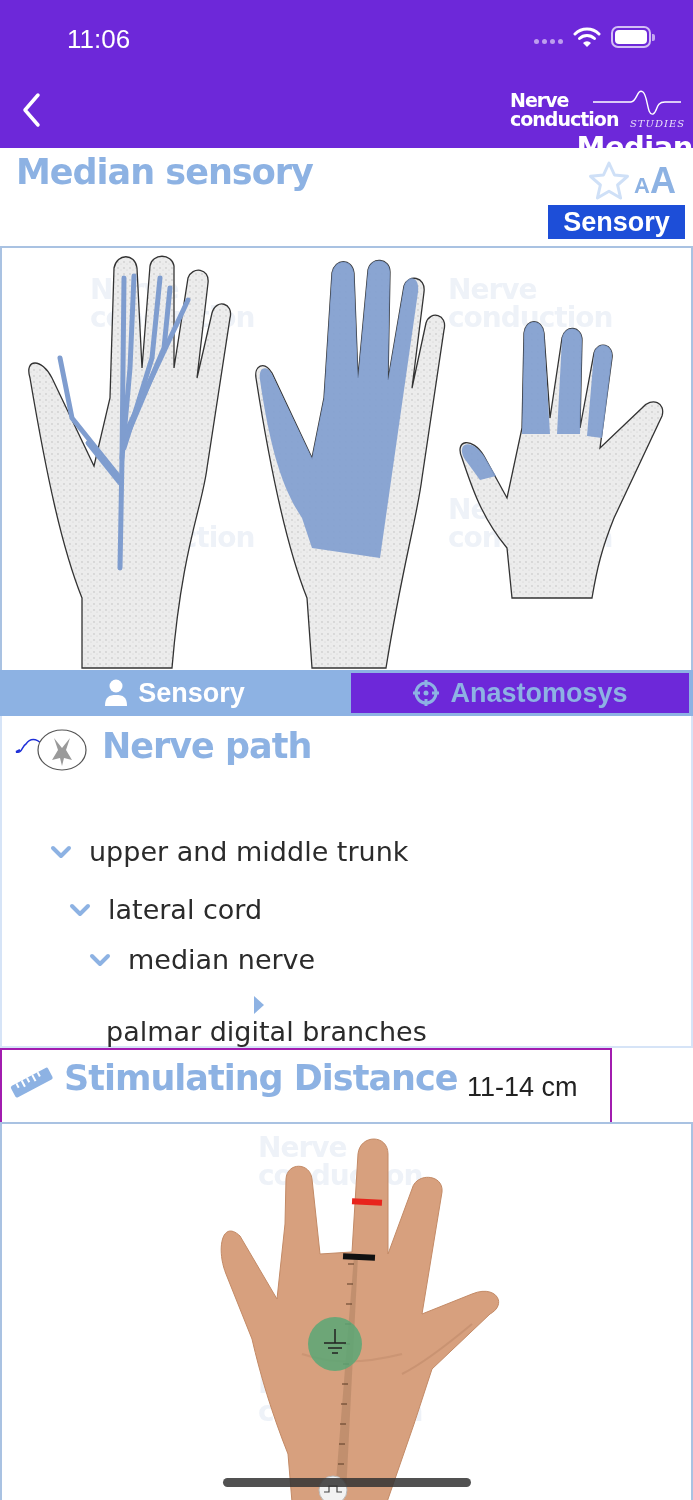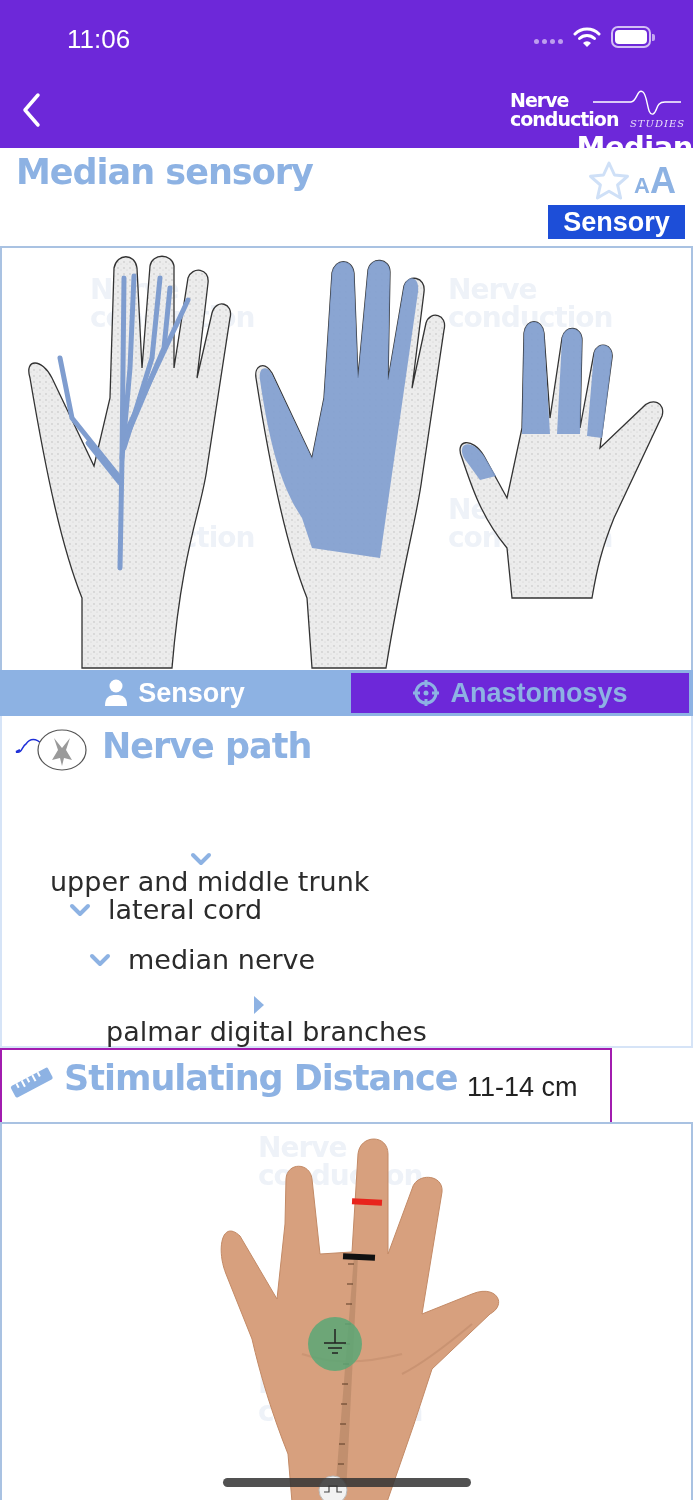--- a/index.html
+++ b/index.html
@@ -163,21 +163,21 @@
 
 <div class="path-panel">
   <svg width="80" height="50" viewBox="0 0 80 50" style="position:absolute;left:12px;top:8px;">
     <path d="M2 28 C8 30 8 22 12 20 C16 14 22 14 28 20" stroke="#1e2fd8" stroke-width="1.5" fill="none"></path>
     <path d="M2 28 L6 26" stroke="#1e2fd8" stroke-width="2"></path>
     <ellipse cx="48" cy="26" rx="24" ry="20" stroke="#555" stroke-width="1.2" fill="#fff"></ellipse>
     <path d="M40 14 L44 26 L38 36 L46 34 L48 42 L50 34 L58 36 L52 26 L56 14 L48 24 Z" fill="#9a9a9a"></path>
   </svg>
   <div class="section-h" style="left:100px;top:10px;">Nerve path</div>
 
-  <div class="tree-item" style="left:48px;top:136px;flex-direction:column;">
+  <div class="tree-item" style="left:48px;top:120px;">
     <span class="chev">
         <svg width="22" height="14" viewBox="0 0 22 14">
           <path d="M3 3 L11 11 L19 3" stroke="#8db2e3" stroke-width="4" fill="none" stroke-linecap="round" stroke-linejoin="round"></path>
         </svg>
       </span>
     <span>upper and middle trunk</span>
   </div>
   <div class="tree-item" style="left:87px;top:228px;">
     <span class="chev">
         <svg width="22" height="14" viewBox="0 0 22 14">

